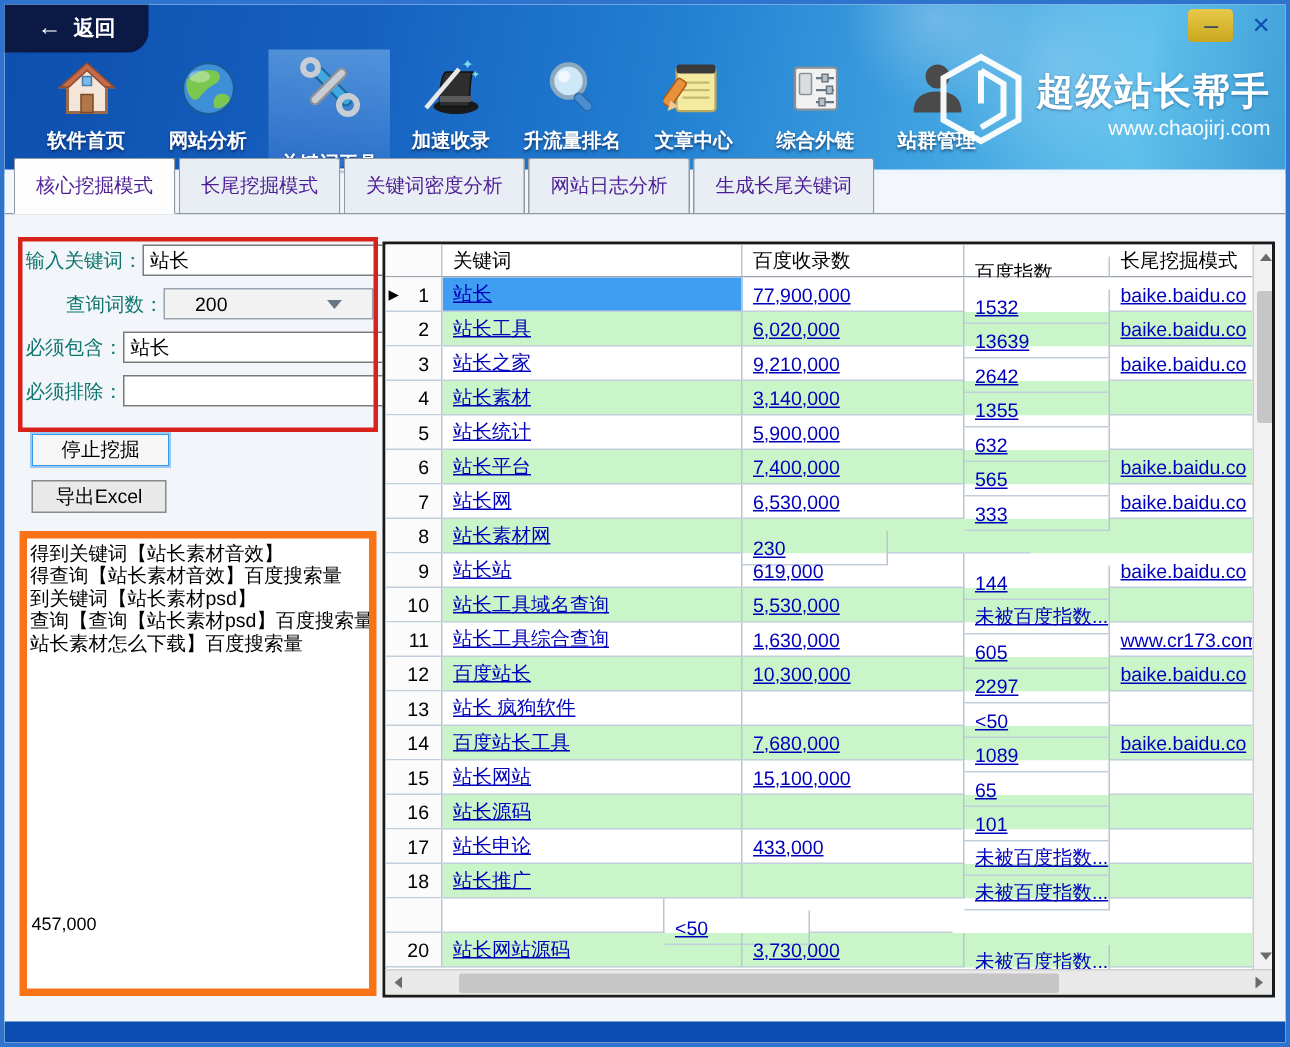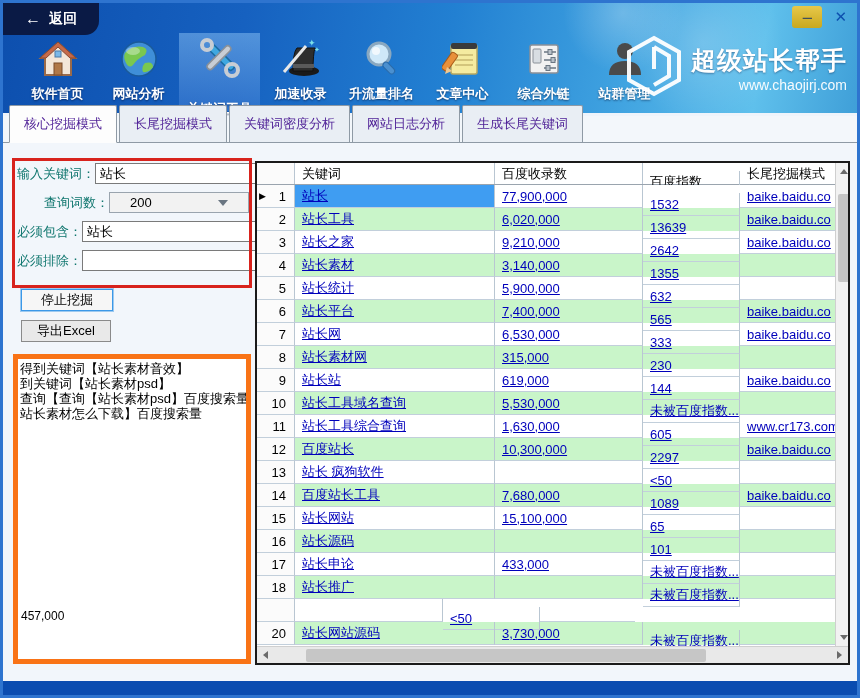--- a/index.html
+++ b/index.html
@@ -285,20 +285,21 @@
         <input class="finput" value="" style="">
       </div>
     </div>
 
     <button class="btn-stop">停止挖掘</button>
     <button class="btn-export">导出Excel</button>
 
     <div class="logbox">
       <div>
           <div class="logline">得到关键词【站长素材音效】</div>
+          <div class="logline">得查询【站长素材音效】百度搜索量</div>
           <div class="logline">到关键词【站长素材psd】</div>
           <div class="logline">查询【查询【站长素材psd】百度搜索量</div>
           <div class="logline">站长素材怎么下载】百度搜索量</div>
         </div>
       <div class="log-footer">457,000</div>
     </div>
 
     <div class="tablewrap">
       <div class="tmain">
         <div class="tgrid">
@@ -426,23 +427,20 @@
                   <a>baike.baidu.co</a>
                 </div>
               </div>
               <div class="trow green">
                 <div class="c num">
                   <span>8</span>
                 </div>
                 <div class="c kw">
                   <a>站长素材网</a>
                 </div>
-                <div class="c rec">
-                  <a>315,000</a>
-                </div>
                 <div class="c idx">
                   <a>230</a>
                 </div>
                 <div class="c site"></div>
               </div>
               <div class="trow">
                 <div class="c num">
                   <span>9</span>
                 </div>
                 <div class="c kw">

